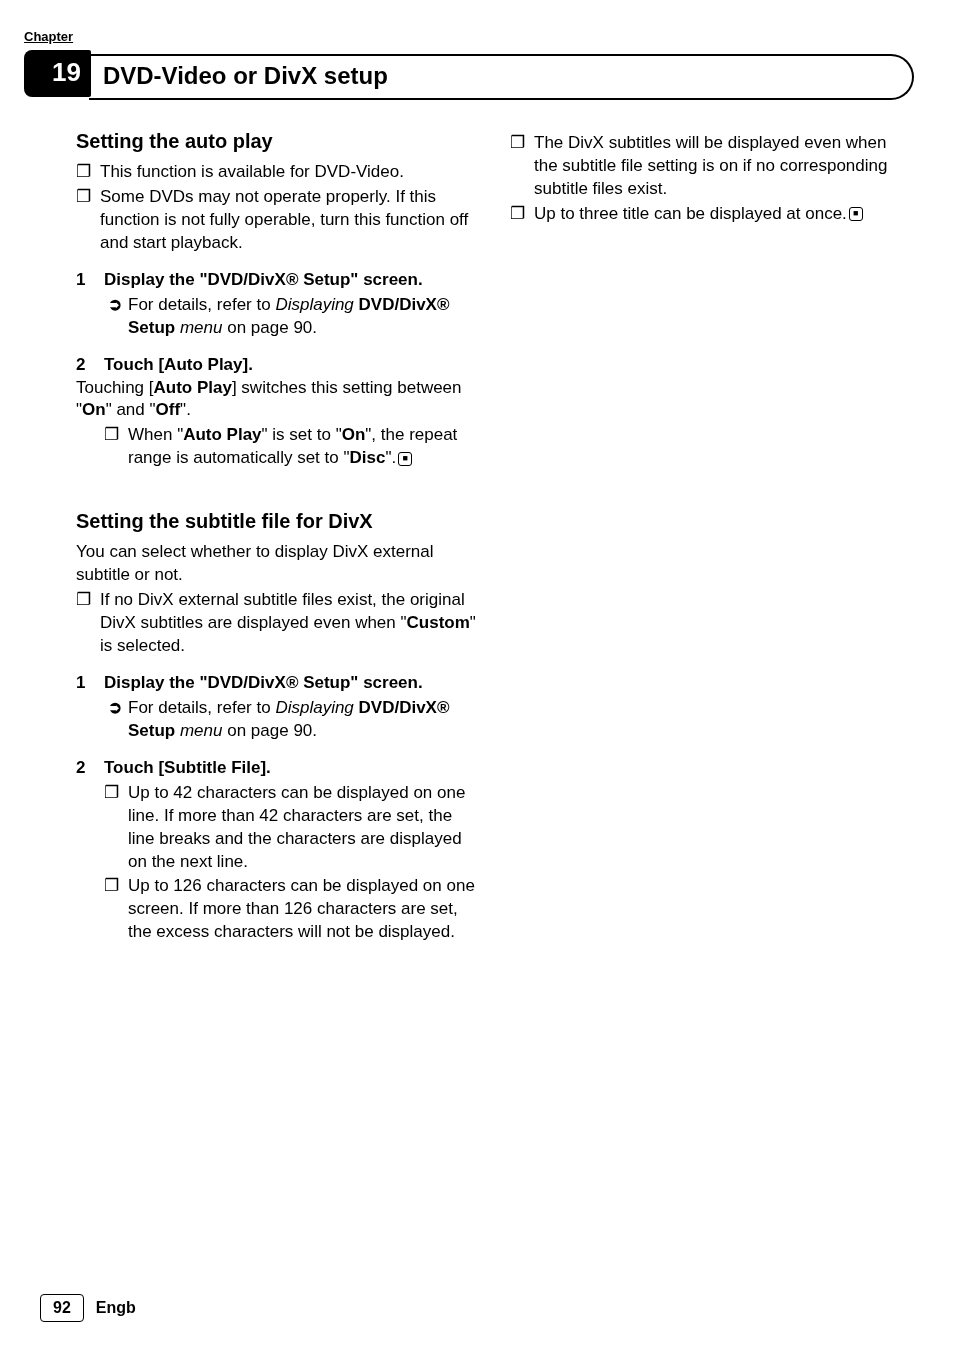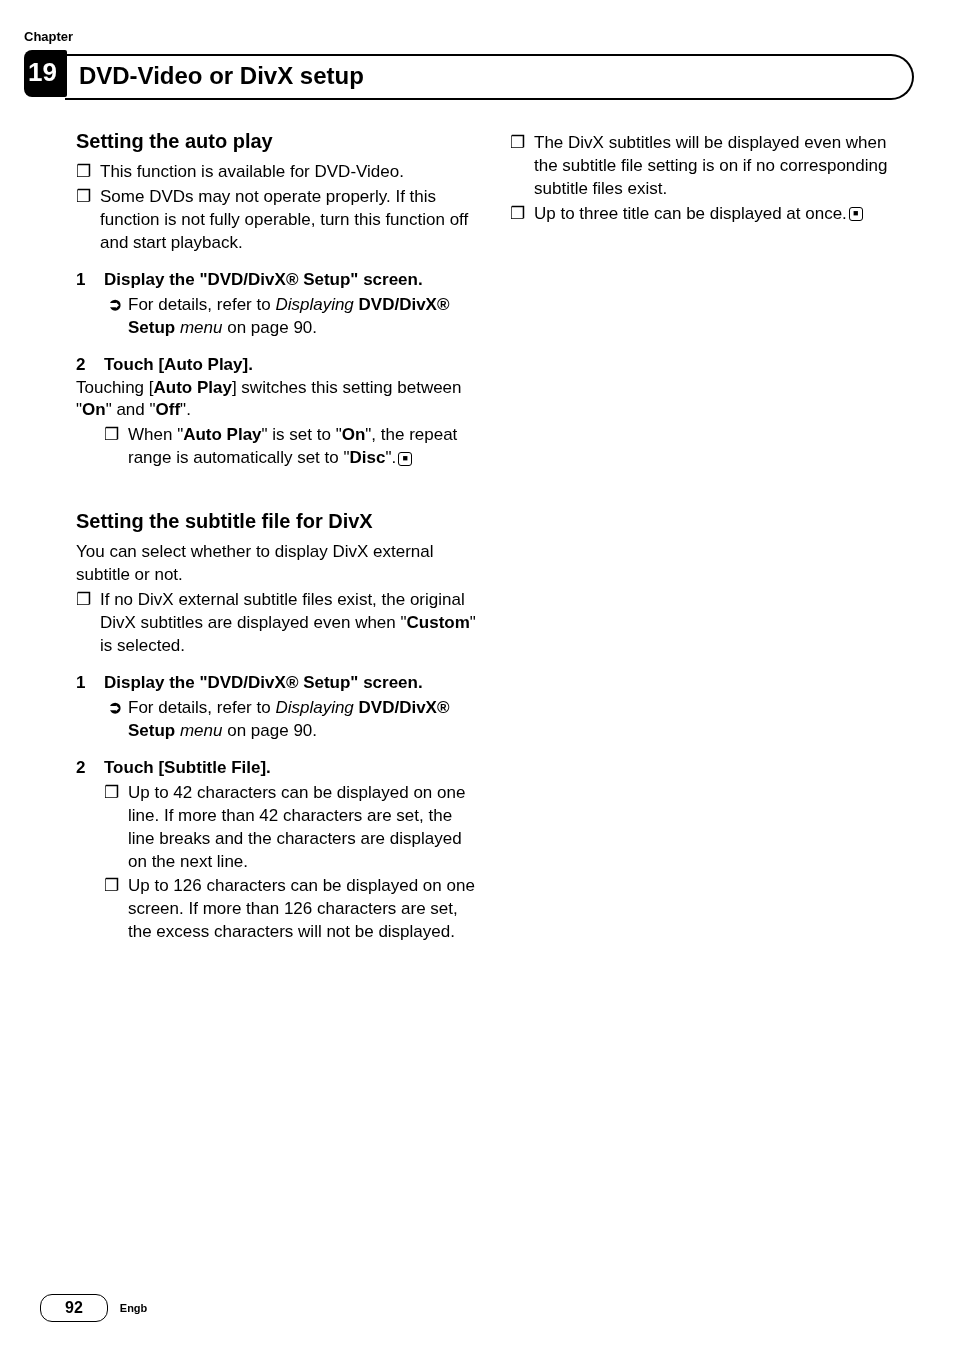--- a/index.html
+++ b/index.html
@@ -15,32 +15,33 @@
     }
     .chapter-header {
       position: absolute;
       top: 28px;
       left: 24px;
       right: 40px;
     }
     .chapter-label {
       font-size: 13px;
       font-weight: bold;
+      text-decoration: underline;
     }
     .chapter-bar {
       display: flex;
       align-items: center;
       margin-top: 2px;
     }
     .chapter-num {
       background: #000;
       color: #fff;
       font-size: 26px;
       font-weight: bold;
-      padding: 5px 10px 7px 4px;
+      padding: 5px 10px 7px 28px;
       border-radius: 8px 2px 2px 8px;
     }
     .chapter-title-wrap {
       flex: 1;
       border: 2px solid #000;
       border-left: none;
       border-radius: 0 30px 30px 0;
       padding: 4px 14px 6px 14px;
       margin-left: -2px;
       margin-top: 6px;
@@ -129,27 +130,27 @@
     .footer {
       position: absolute;
       bottom: 30px;
       left: 40px;
       display: flex;
       align-items: center;
       gap: 12px;
     }
     .page-oval {
       border: 1.5px solid #000;
-      border-radius: 12px;
-      padding: 2px 24px;
+      border-radius: 4px;
+      padding: 2px 12px;
       font-size: 16px;
       font-weight: bold;
     }
     .lang {
-      font-size: 11px;
+      font-size: 16px;
       font-weight: bold;
     }
   </style>
 </head>
 <body>
 
 <div class="chapter-header">
   <div class="chapter-label">Chapter</div>
   <div class="chapter-bar">
     <div class="chapter-num">19</div>

